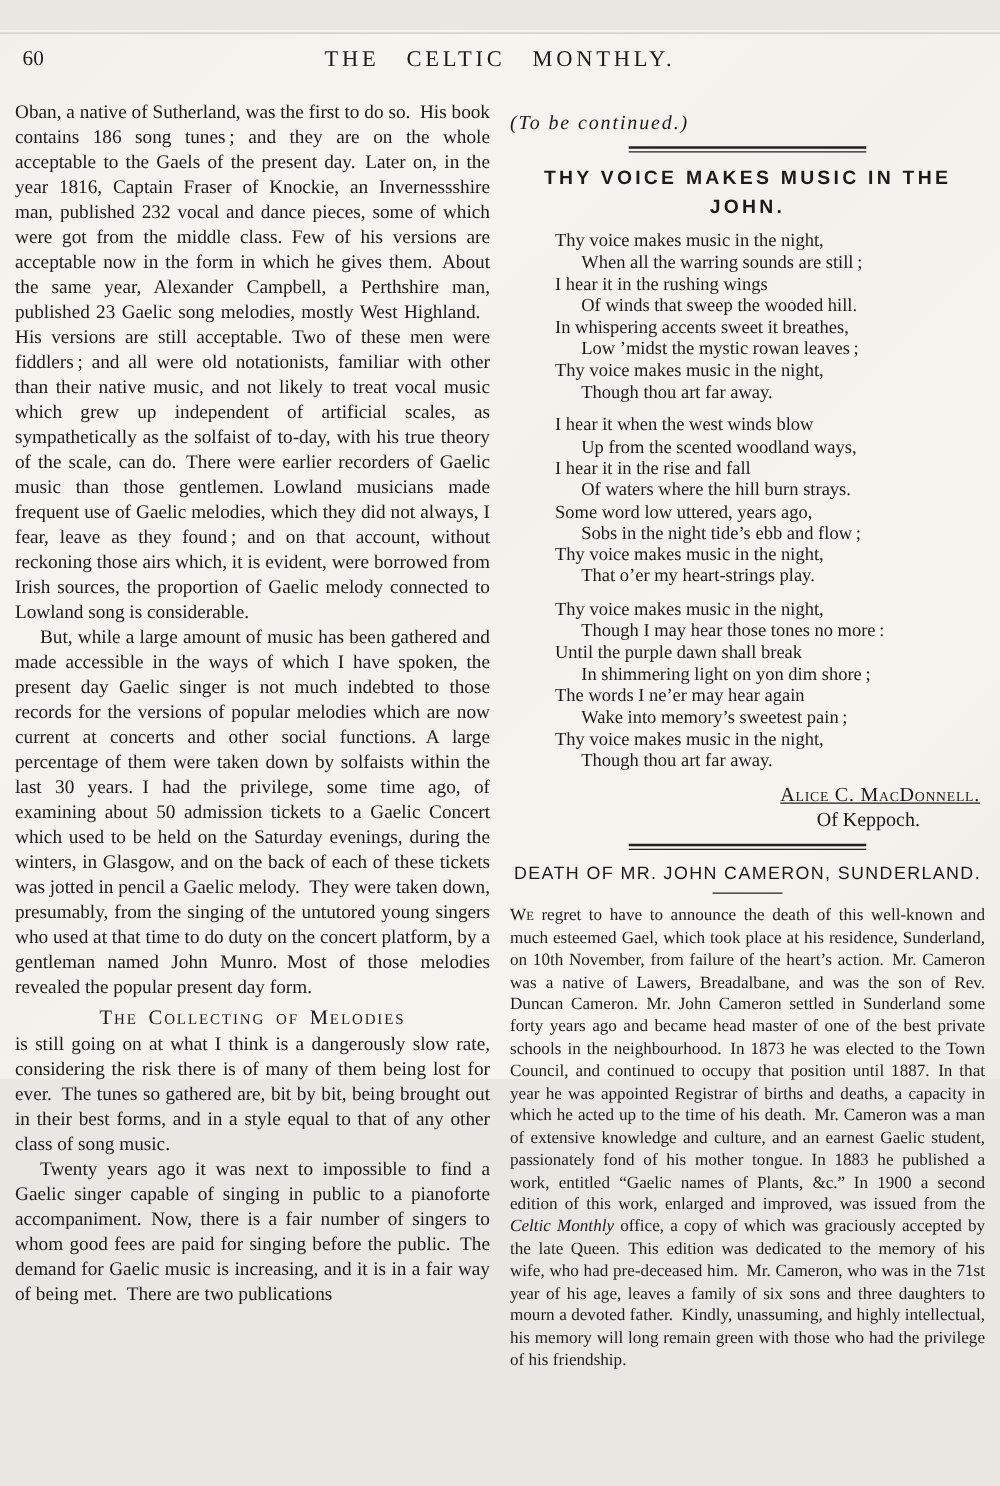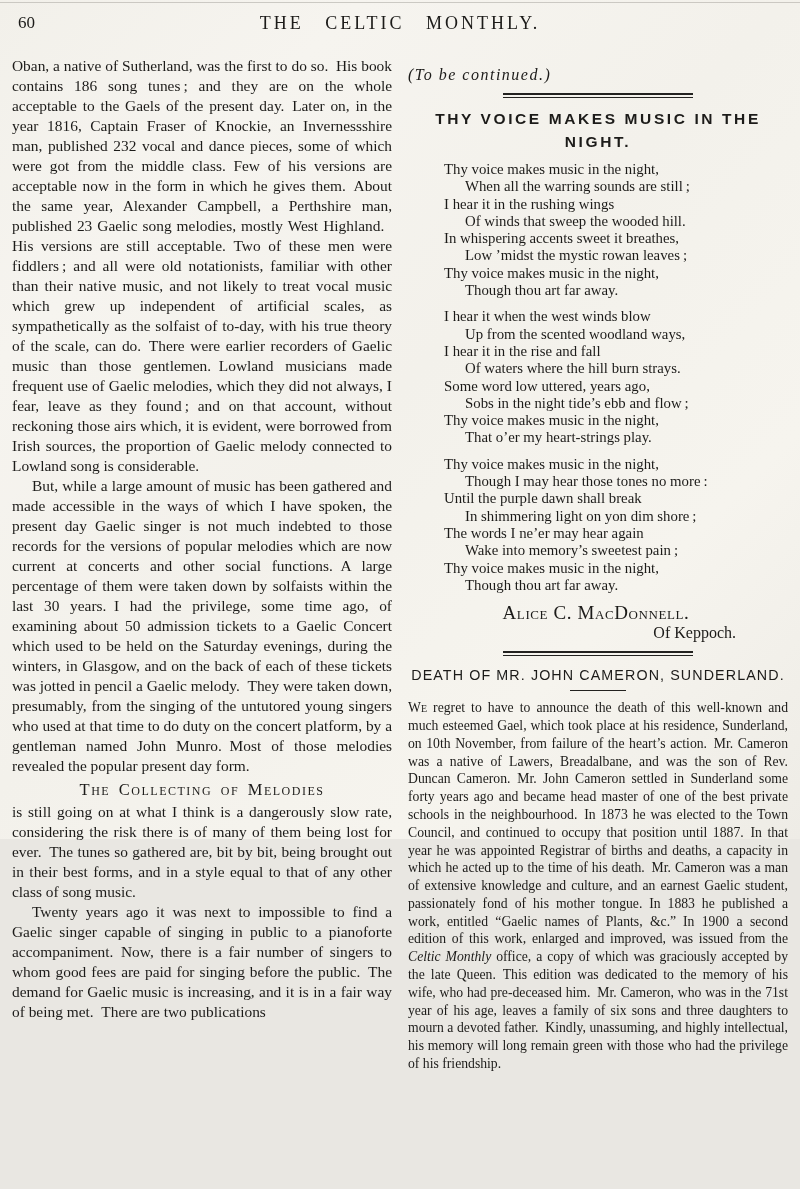--- a/index.html
+++ b/index.html
@@ -4,38 +4,39 @@
 <style>
   html,body{margin:0;padding:0;}
   body{width:800px;height:1189px;overflow:hidden;background:#e9e7e2;}
   .page{
     width:800px;height:839px;box-sizing:border-box;
     background:linear-gradient(135deg,#f2f0ea 0%,#f6f4ef 22%,#f3f1eb 48%,#f6f4ee 75%,#eeece6 100%);
     color:#1c1b19;
     font-family:"Liberation Serif", serif;
     padding:8px 12px 6px 12px;
     position:relative;
+    margin-top:24px;
   }
   .scan-edge{position:absolute;top:2px;left:0;width:100%;height:1px;background:#b9b7b1;opacity:.7;}
   .header{position:relative;height:34px;margin-top:4px;}
   .page-number{position:absolute;left:6px;top:1px;font-size:17px;}
   .journal-title{text-align:center;font-size:18px;letter-spacing:3px;word-spacing:14px;padding-top:1px;}
   .columns{display:flex;gap:16px;margin-top:10px;}
   .col{flex:1;min-width:0;text-align:justify;font-size:15.4px;line-height:20px;}
   .col p{margin:0;}
   p.ind{text-indent:20px;}
   .section-heading{text-align:center;font-variant:small-caps;letter-spacing:1.5px;word-spacing:3px;font-size:16.5px;margin:4px 0 2px 0 !important;text-indent:0 !important;font-family:Liberation Serif, serif;}
   .tbc{font-style:italic;font-size:16px;letter-spacing:1.5px;margin:9px 0 4px 0 !important;text-indent:0 !important;}
   .double-rule{width:190px;height:2px;margin:8px auto 8px auto;border-top:2.4px solid #232220;border-bottom:1.2px solid #232220;}
   .poem-title{font-family:"Liberation Sans", sans-serif;font-weight:bold;text-align:center;font-size:15.5px;letter-spacing:2.6px;line-height:23px;margin:9px 0 8px 0;padding:0 22px;}
   .poem{font-size:14.8px;line-height:17.3px;padding-left:36px;text-align:left;}
   .poem p{margin:0;}
   .poem p.alt{padding-left:21px;}
   .stanza{margin-bottom:9px;}
-  .poem-signature{text-align:center;font-variant:small-caps;letter-spacing:.6px;font-size:19px;padding-right:4px;margin:0;}
+  .poem-signature{text-align:right;font-variant:small-caps;letter-spacing:.6px;font-size:16px;padding-right:4px;margin:0;text-decoration:underline;}
   .poem-signature-place{text-align:right;font-size:16px;padding-right:52px;margin:0;}
   .obituary-title{font-family:"Liberation Sans", sans-serif;font-weight:normal;font-size:14.3px;letter-spacing:1.1px;text-align:center;margin:9px 0 5px 0;}
   .short-rule{width:56px;border-top:1.3px solid #232220;margin:0 auto 8px auto;}
   .obituary-body{font-size:13.7px;line-height:17.8px;text-align:justify;margin:0;}
   .lead-caps{font-variant:small-caps;}
   .journal-italic{font-style:italic;}
 </style>
 </head>
 <body>
 
@@ -55,21 +56,21 @@
       <p class="section-heading">The Collecting of Melodies</p>
       <p>is still going on at what I think is a dangerously slow rate, considering the risk there is of many of them being lost for ever. The tunes so gathered are, bit by bit, being brought out in their best forms, and in a style equal to that of any other class of song music.</p>
       <p class="ind">Twenty years ago it was next to impossible to find a Gaelic singer capable of singing in public to a pianoforte accompaniment. Now, there is a fair number of singers to whom good fees are paid for singing before the public. The demand for Gaelic music is increasing, and it is in a fair way of being met. There are two publications</p>
     </div>
 
     <div class="col">
       <p class="tbc">(To be continued.)</p>
 
       <div class="double-rule"></div>
 
-      <div class="poem-title">THY VOICE MAKES MUSIC IN THE NIGHT.</div>
+      <div class="poem-title">THY VOICE MAKES MUSIC IN THE JOHN.</div>
 
       <div class="poem">
         <div class="stanza">
           <p>Thy voice makes music in the night,</p>
           <p class="alt">When all the warring sounds are still ;</p>
           <p>I hear it in the rushing wings</p>
           <p class="alt">Of winds that sweep the wooded hill.</p>
           <p>In whispering accents sweet it breathes,</p>
           <p class="alt">Low ’midst the mystic rowan leaves ;</p>
           <p>Thy voice makes music in the night,</p>

